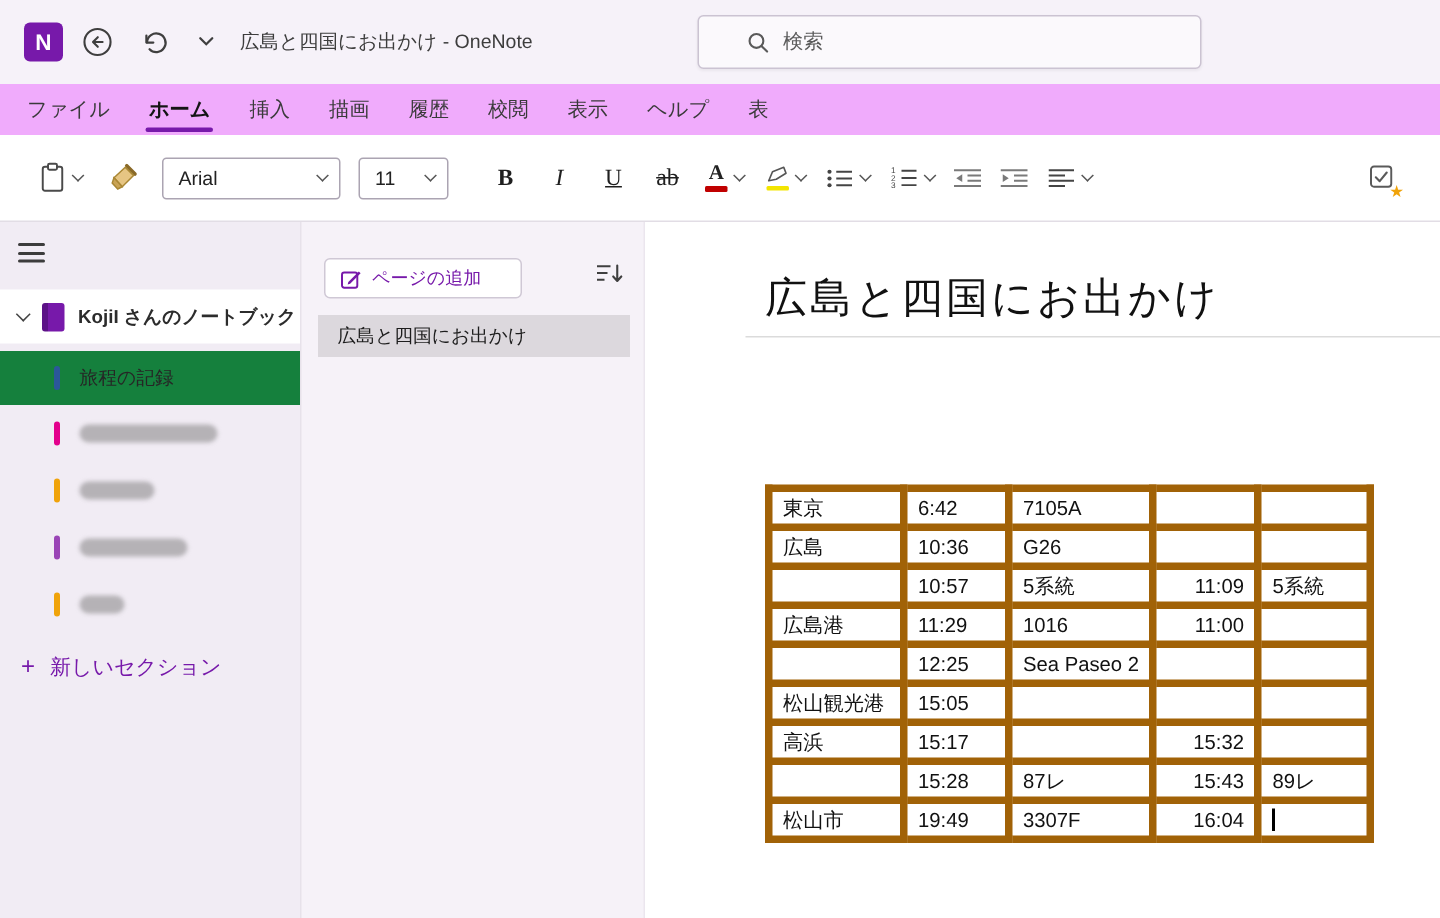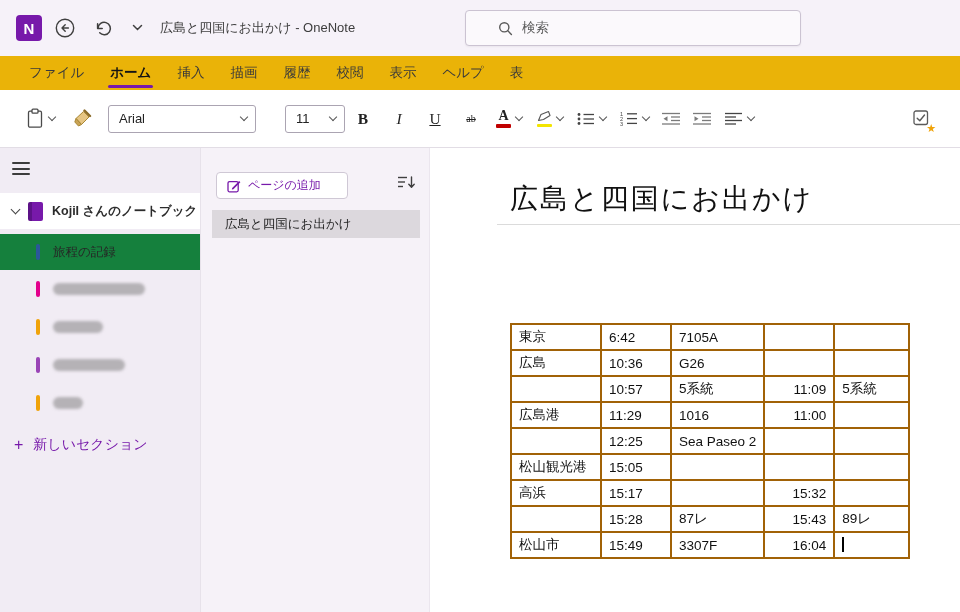--- a/index.html
+++ b/index.html
@@ -35,21 +35,21 @@
     position: absolute; left: 465px; top: 10px; width: 336px; height: 36px;
     background: #FBF9FC; border: 1px solid #CBC3D2; border-radius: 4px;
     display: flex; align-items: center; padding-left: 32px; gap: 9px;
     box-shadow: 0 1px 2px rgba(0,0,0,.05);
   }
   .searchbox span { font-size: 13.5px; color: #5c5c5c; }
 
   
   .menubar {
     position: absolute; top: 56px; left: 0; right: 0; height: 34px;
-    background: #eab308; display: flex; align-items: center; padding-left: 16px;
+    background: #f0abfc; display: flex; align-items: center; padding-left: 5px;
   }
   .tab {
     font-size: 13.5px; color: #3a3a3a; padding: 0 13px; line-height: 34px;
     position: relative; white-space: nowrap;
   }
   .tab.active { font-weight: bold; color: #141414; }
   .tab.active::after {
     content: ""; position: absolute; left: 11px; right: 11px; bottom: 2px;
     height: 3px; border-radius: 2px; background: var(--accent);
   }
@@ -65,31 +65,31 @@
     width: 6px; height: 6px; border-right: 1.4px solid #555; border-bottom: 1.4px solid #555;
     transform: rotate(45deg); display: inline-block; margin-top: -3px;
   }
   .rb-paste { gap: 7px; margin-right: 18px; }
   .rb-brush { margin-right: 16px; }
   .combo {
     height: 28px; background: #fff; border: 1px solid #ABA4B2; border-radius: 3px;
     display: flex; align-items: center; justify-content: space-between;
     padding: 0 8px 0 10px; font-size: 13px; color: #222;
   }
-  .combo-font { width: 148px; margin-right: 29px; }
-  .combo-size { width: 60px; }
+  .combo-font { width: 119px; margin-right: 12px; }
+  .combo-size { width: 60px; margin-right: 20px; }
   .glyph-btn {
     width: 36px; height: 32px; border: none; background: transparent; border-radius: 4px;
     display: flex; align-items: center; justify-content: center;
     font-size: 15.5px; color: #1f1f1f; font-family: "Liberation Serif", serif;
   }
   .g-bold { font-weight: bold; }
   .g-italic { font-style: italic; }
   .g-underline { text-decoration: underline; }
-  .g-strike { text-decoration: line-through; font-size: 10px; }
+  .g-strike { text-decoration: line-through; font-size: 16px; }
   .stack { display: flex; flex-direction: column; align-items: center; gap: 2px; }
   .stack .letter { font-size: 14px; font-weight: bold; line-height: 13px; color: #222; font-family: "Liberation Serif", serif; }
   .cbar { width: 15px; height: 3.5px; border-radius: 1px; }
   .split-btn { display: flex; align-items: center; gap: 5px; border: none; background: transparent; margin: 0 7px; height: 32px; }
   .indent-btn { border: none; background: transparent; margin: 0 6px; height: 32px; display: flex; align-items: center; }
   .rb-tag { margin-left: auto; margin-right: 10px; position: relative; border: none; background: transparent; height: 34px; width: 30px; display: flex; align-items: center; justify-content: center; }
   .tag-star { position: absolute; right: 0px; bottom: 2px; font-size: 11px; color: var(--star); line-height: 1; }
 
   
   .leftnav {
@@ -137,21 +137,21 @@
 
   .content { position: absolute; top: 148px; left: 447px; right: 0; bottom: 0; background: #fff; }
   .page-title {
     position: absolute; left: 63px; top: 32px; font-size: 28px; letter-spacing: 2px;
     color: #111; font-weight: 400; white-space: nowrap;
   }
   .title-rule { position: absolute; left: 50px; right: 0; top: 76px; height: 1px; background: #DBDBDB; }
   .meta { position: absolute; left: 66px; top: 84px; display: flex; gap: 36px; font-size: 12px; color: #565656; }
 
   table.itin { position: absolute; left: 63px; top: 175px; border-collapse: collapse; font-size: 13.5px; color: #111; }
-  table.itin td { border: 2px solid #a16207; height: 26px; padding: 0 7px; white-space: nowrap; }
+  table.itin td { border: 5px solid #a16207; height: 26px; padding: 0 7px; white-space: nowrap; }
   table.itin td:nth-child(1) { width: 90px; }
   table.itin td:nth-child(2) { width: 70px; text-align: left; }
   table.itin td:nth-child(3) { width: 90px; }
   table.itin td:nth-child(4) { width: 70px; text-align: right; }
   table.itin td:nth-child(5) { width: 75px; }
   .caret { display: inline-block; width: 1.5px; height: 15px; background: #000; vertical-align: -2px; animation: blink 1.1s step-end infinite; }
   @keyframes blink { 50% { opacity: 0; } }
 </style>
 </head>
 <body style="--accent: #7719AA; --redbar: #C00000; --yellowbar: #F3E500; --star: #F0A30A;">
@@ -415,20 +415,20 @@
         </tr>
         <tr>
           <td></td>
           <td>15:28</td>
           <td>87レ</td>
           <td>15:43</td>
           <td>89レ</td>
         </tr>
         <tr>
           <td>松山市</td>
-          <td>15:49</td>
+          <td>19:49</td>
           <td>3307F</td>
           <td>16:04</td>
           <td><span class="caret"></span></td>
         </tr>
       </tbody>
   </table>
 </main>
 
 </body></html>

